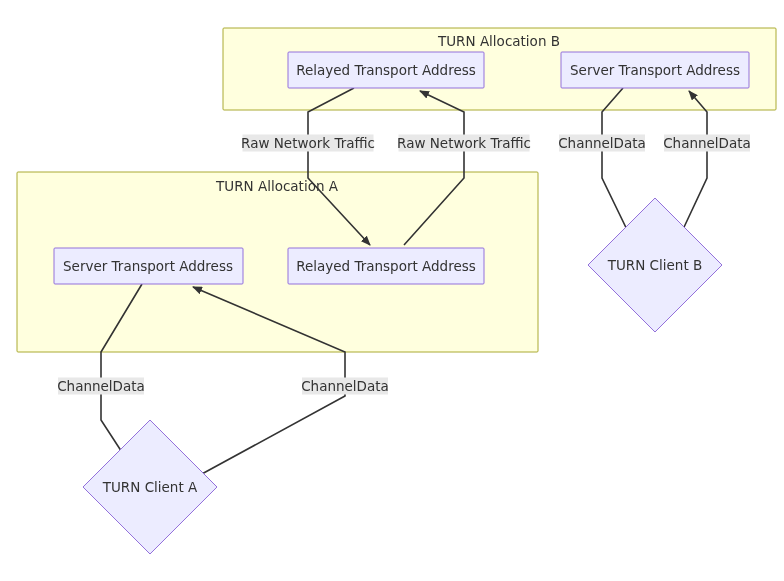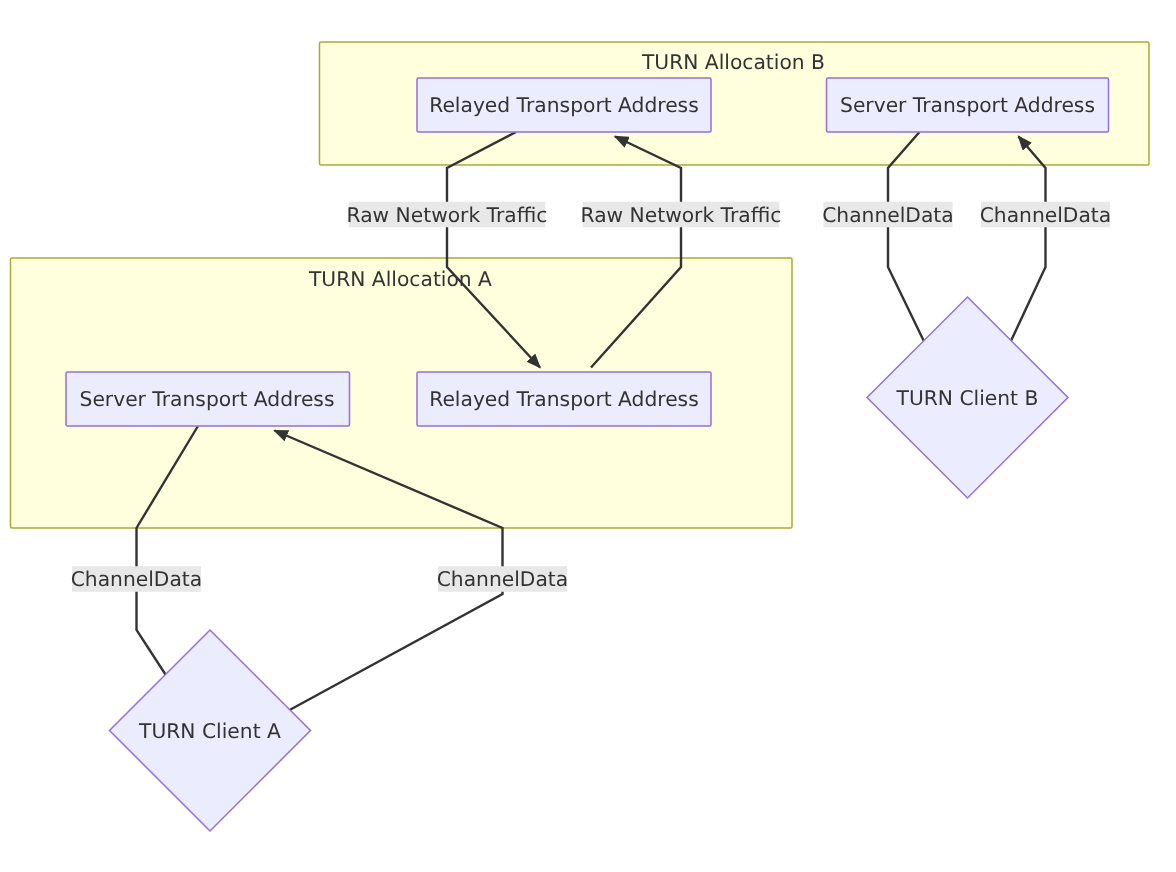--- a/index.html
+++ b/index.html
@@ -10,21 +10,21 @@
   }
   body {
     width: 784px;
     height: 581px;
     position: relative;
     font-family: "DejaVu Sans", "Liberation Sans", sans-serif;
     overflow: hidden;
   }
   #diagram-root {
     position: absolute;
-    left: 0;
+    left: 10px;
     top: 0;
     width: 625px;
     height: 581px;
   }
   svg.diagram-canvas {
     position: absolute;
     left: 0;
     top: 0;
     width: 784px;
     height: 581px;

